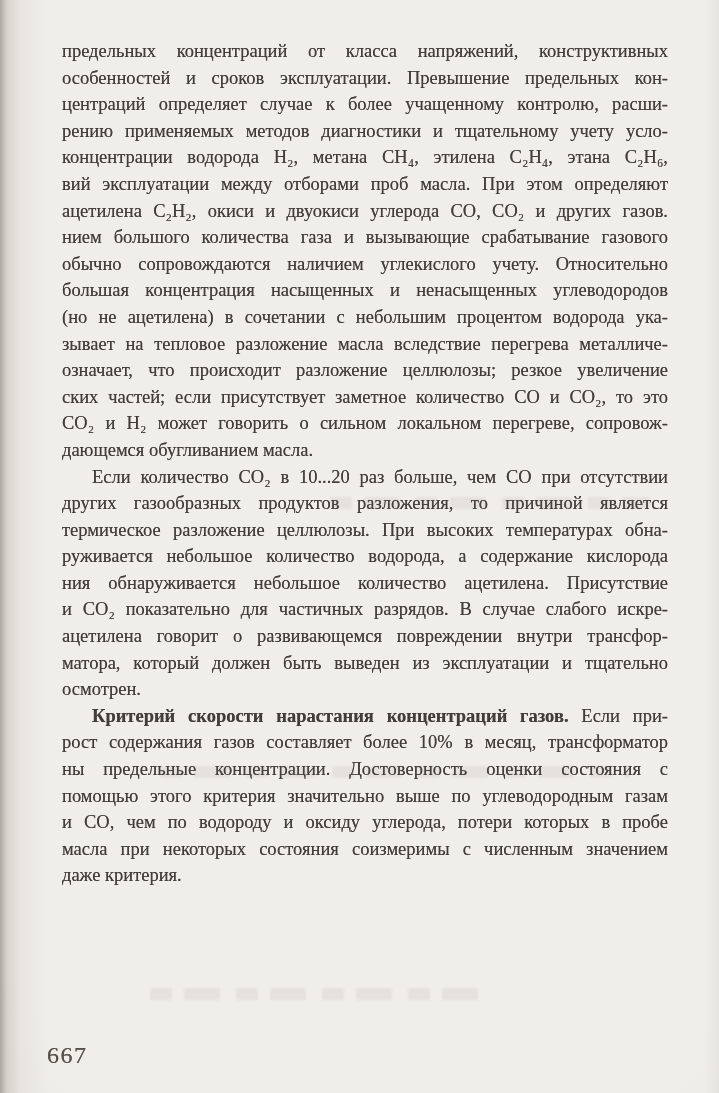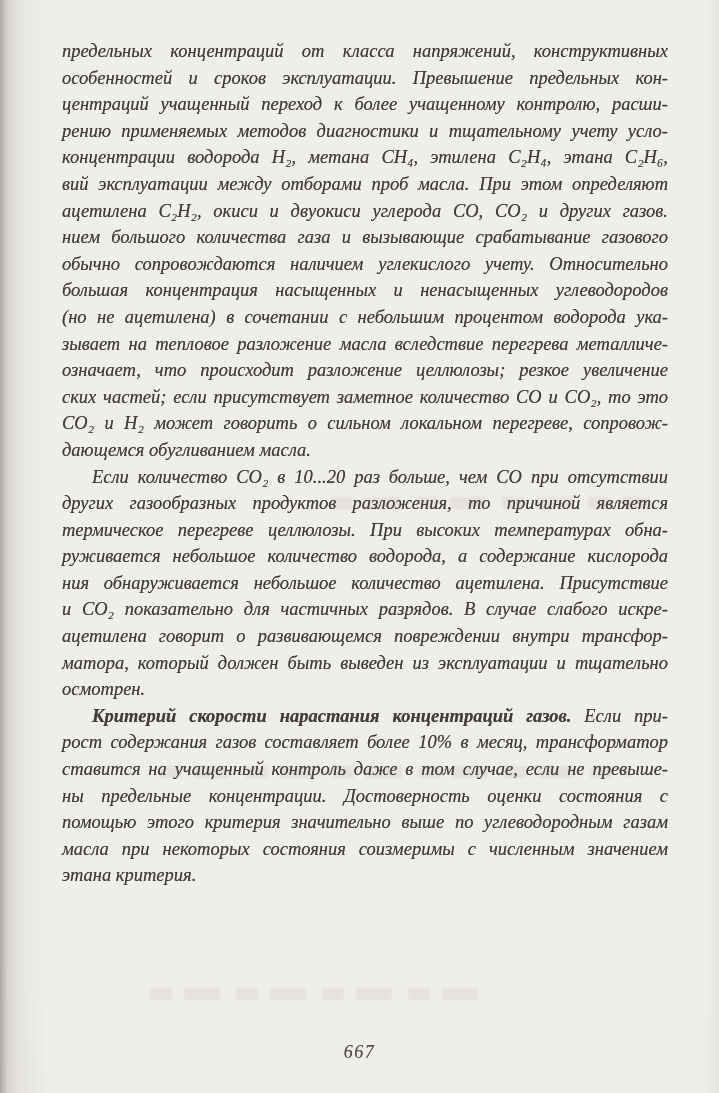--- a/index.html
+++ b/index.html
@@ -11,21 +11,20 @@
     position: relative;
     width: 719px;
     height: 1093px;
     overflow: hidden;
     font-family: "Liberation Serif", "DejaVu Serif", serif;
     color: #413e3a;
     background:
       linear-gradient(90deg, rgba(105,100,92,0.50) 0px, rgba(140,136,128,0.26) 7px, rgba(170,166,158,0.12) 20px, rgba(0,0,0,0) 48px),
       linear-gradient(270deg, rgba(150,146,138,0.10) 0px, rgba(0,0,0,0) 14px),
       radial-gradient(130% 105% at 52% 44%, #f0eee9 58%, #e7e5df 100%);
-    font-style: italic;
   }
   .text-block {
     position: absolute;
     left: 62px;
     top: 38px;
     width: 606px;
   }
   .para { margin: 0; }
   .line {
     font-size: 18.5px;
@@ -35,25 +34,25 @@
     text-shadow: 0 0 0.6px rgba(72,68,62,0.75);
   }
   .line.last { text-align-last: left; }
   .line.indent { text-indent: 30px; }
   .line b { font-weight: bold; }
   .page-number {
     position: absolute;
     left: 0;
     right: 0;
     top: 1042px;
-    text-align: center;
-    font-size: 18px;
+    font-size: 24px;
     letter-spacing: 1.5px;
     color: #555049;
     text-shadow: 0 0 0.6px rgba(85,80,73,0.7);
+    padding-left: 47px;
   }
   
   .smudge {
     position: absolute;
     height: 12px;
     opacity: 0.08;
     filter: blur(1.2px);
     background: repeating-linear-gradient(90deg,
       #6a665f 0 22px, rgba(0,0,0,0) 22px 34px,
       #6a665f 34px 70px, rgba(0,0,0,0) 70px 86px);
@@ -63,53 +62,53 @@
   .smudge-3 { left: 150px; top: 988px; width: 340px; }
 </style>
 </head>
 <body>
 
 <div class="page">
   <div class="text-block">
       <div class="para">
         <div class="line">предельных концентраций от класса напряжений, конструктивных</div>
         <div class="line">особенностей и сроков эксплуатации. Превышение предельных кон-</div>
-        <div class="line">центраций учащенный переход к более учащенному контролю, расши-</div>
+        <div class="line">центраций определяет случае к более учащенному контролю, расши-</div>
         <div class="line">рению применяемых методов диагностики и тщательному учету усло-</div>
         <div class="line">концентрации водорода H₂, метана CH₄, этилена C₂H₄, этана C₂H₆,</div>
         <div class="line">вий эксплуатации между отборами проб масла. При этом определяют</div>
         <div class="line">ацетилена C₂H₂, окиси и двуокиси углерода CO, CO₂ и других газов.</div>
         <div class="line">нием большого количества газа и вызывающие срабатывание газового</div>
         <div class="line">обычно сопровождаются наличием углекислого учету. Относительно</div>
         <div class="line">большая концентрация насыщенных и ненасыщенных углеводородов</div>
         <div class="line">(но не ацетилена) в сочетании с небольшим процентом водорода ука-</div>
         <div class="line">зывает на тепловое разложение масла вследствие перегрева металличе-</div>
         <div class="line">означает, что происходит разложение целлюлозы; резкое увеличение</div>
         <div class="line">ских частей; если присутствует заметное количество CO и CO₂, то это</div>
         <div class="line">CO₂ и H₂ может говорить о сильном локальном перегреве, сопровож-</div>
         <div class="line last">дающемся обугливанием масла.</div>
       </div>
       <div class="para">
         <div class="line indent">Если количество CO₂ в 10...20 раз больше, чем CO при отсутствии</div>
         <div class="line">других газообразных продуктов разложения, то причиной является</div>
-        <div class="line">термическое перегреве целлюлозы. При высоких температурах обна-</div>
+        <div class="line">термическое разложение целлюлозы. При высоких температурах обна-</div>
         <div class="line">руживается небольшое количество водорода, а содержание кислорода</div>
         <div class="line">ния обнаруживается небольшое количество ацетилена. Присутствие</div>
         <div class="line">и CO₂ показательно для частичных разрядов. В случае слабого искре-</div>
         <div class="line">ацетилена говорит о развивающемся повреждении внутри трансфор-</div>
         <div class="line">матора, который должен быть выведен из эксплуатации и тщательно</div>
         <div class="line last">осмотрен.</div>
       </div>
       <div class="para">
         <div class="line indent"><b>Критерий скорости нарастания концентраций газов.</b> Если при-</div>
         <div class="line">рост содержания газов составляет более 10% в месяц, трансформатор</div>
-        <div class="line">ставится на учащенный контроль даже в том случае, если не превыше-</div>
         <div class="line">ны предельные концентрации. Достоверность оценки состояния с</div>
         <div class="line">помощью этого критерия значительно выше по углеводородным газам</div>
+        <div class="line">и CO, чем по водороду и оксиду углерода, потери которых в пробе</div>
         <div class="line">масла при некоторых состояния соизмеримы с численным значением</div>
-        <div class="line last">этана критерия.</div>
+        <div class="line last">даже критерия.</div>
       </div>
     </div>
   <div class="smudge smudge-1"></div>
   <div class="smudge smudge-2"></div>
   <div class="smudge smudge-3"></div>
   <div class="page-number">667</div>
 </div>
 
 </body></html>

